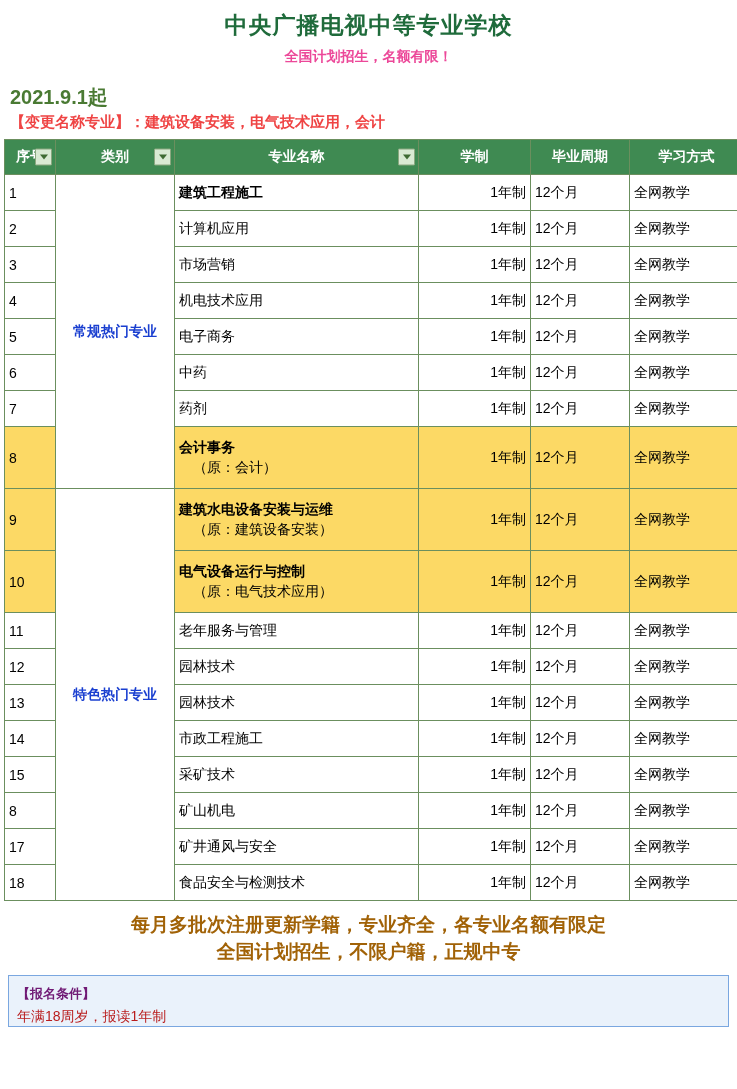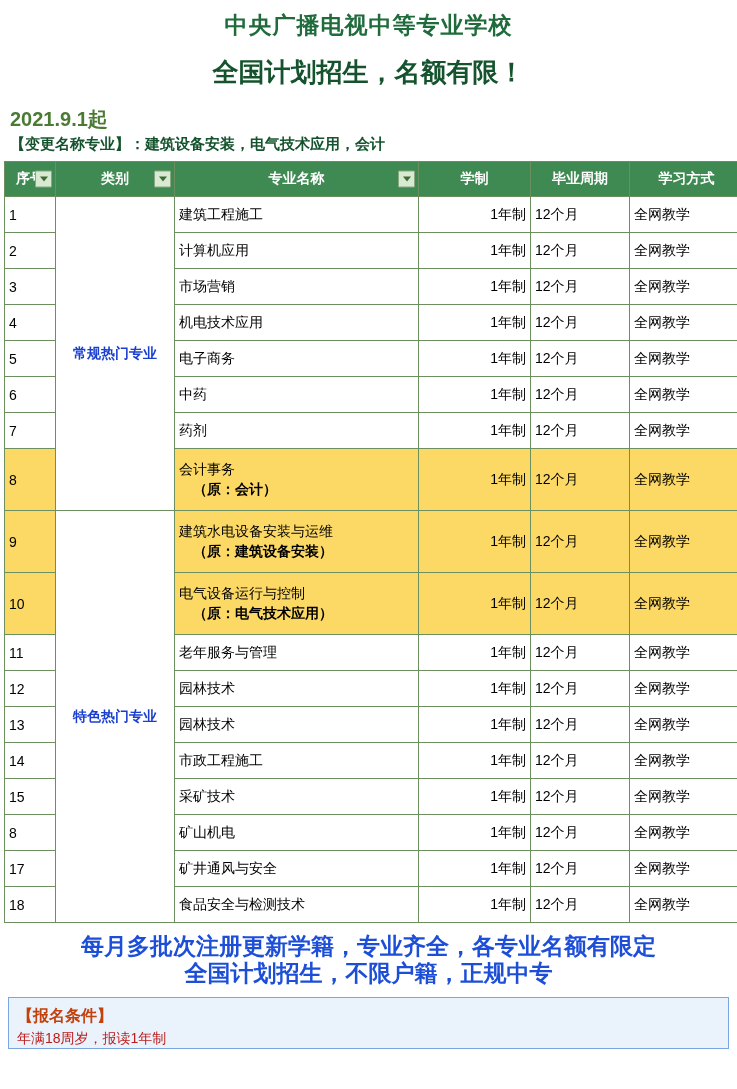--- a/index.html
+++ b/index.html
@@ -29,44 +29,44 @@
     text-align: center;
   }
   .school-title {
     color: #1f6b3b;
     font-weight: bold;
     font-size: 23px;
     letter-spacing: 1px;
     line-height: 30px;
   }
   .recruit-line {
-    color: #14532d;
-    font-weight: bold;
-    font-size: 26px;
+    color: #ec4899;
+    font-weight: bold;
+    font-size: 14px;
     line-height: 28px;
-    margin-top: 18px;
+    margin-top: 2px;
   }
   .date-line {
     text-align: left;
     color: #4a7a33;
     font-weight: bold;
     font-size: 20px;
     line-height: 26px;
     padding-left: 6px;
-    margin-top: 20px;
+    margin-top: 14px;
   }
   .change-line {
     text-align: left;
     font-size: 15px;
     font-weight: bold;
     line-height: 22px;
     padding-left: 6px;
     margin-top: 1px;
     margin-bottom: 6px;
-    color: #14532d;
+    color: #ef4444;
   }
 
   
   table.main {
     border-collapse: collapse;
     width: 729px;
     margin: 0 auto;
     table-layout: fixed;
   }
   table.main td, table.main th {
@@ -139,53 +139,53 @@
   }
   td.mode {
     width: 105px;
     text-align: left;
     padding-left: 10px;
     font-size: 14px;
   }
   tr.row { height: 36px; }
   tr.row-tall { height: 62px; }
 
-  .bold { font-weight: normal; }
+  .bold { font-weight: bold; }
   .hl { background: #fcd965; }
   .sub {
     display: block;
     font-size: 14px;
-    font-weight: bold;
+    font-weight: normal;
     padding-left: 14px;
     margin-top: 2px;
   }
 
   
   .notes {
     text-align: center;
     margin-top: 10px;
   }
   .note-line {
-    color: #1d4ed8;
-    font-weight: bold;
-    font-size: 23px;
+    color: #a16207;
+    font-weight: bold;
+    font-size: 19px;
     line-height: 27px;
   }
   .apply-box {
     margin: 10px 4px 0 4px;
     border: 1px solid #7aa7e0;
     background: #eaf2fb;
     padding: 6px 8px 8px 8px;
     height: 52px;
     box-sizing: border-box;
   }
   .apply-title {
-    color: #c2410c;
-    font-weight: bold;
-    font-size: 16px;
+    color: #701a75;
+    font-weight: bold;
+    font-size: 13px;
     line-height: 23px;
   }
   .apply-text {
     color: #b91c1c;
     font-size: 14px;
     line-height: 22px;
   }
 </style>
 </head>
 <body>

